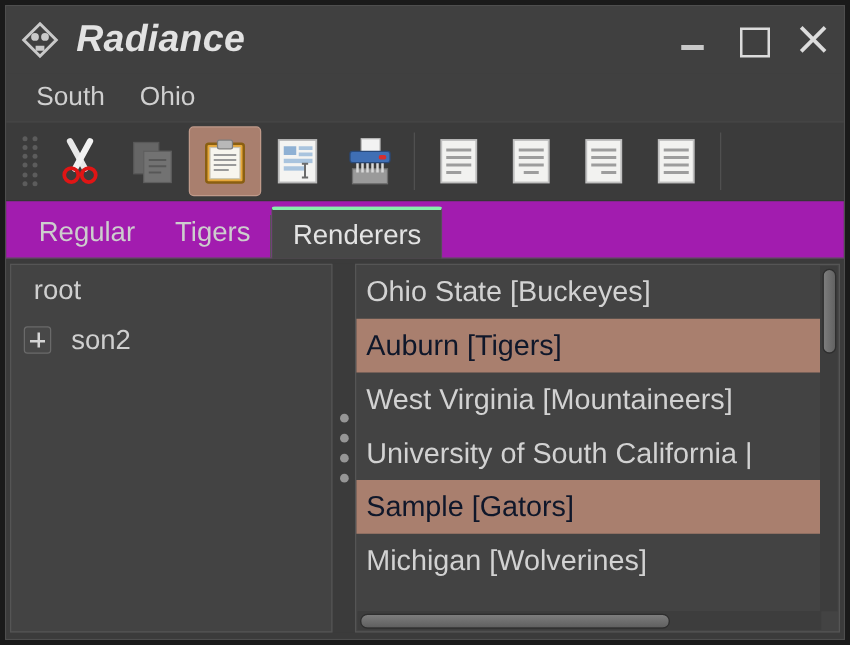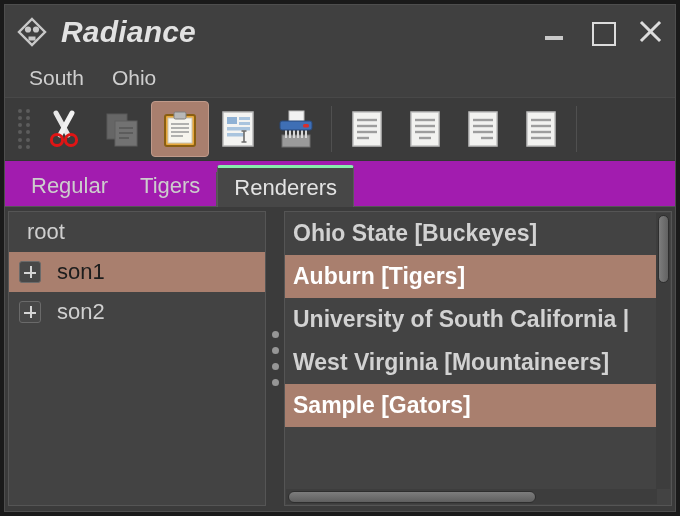--- a/index.html
+++ b/index.html
@@ -136,21 +136,21 @@
     position: relative; overflow: hidden;
   }
   .tree-pane { width: 258px; flex: none; }
   .splitter {
     width: 18px; flex: none;
     display: flex; align-items: center; justify-content: center;
     flex-direction: column; gap: 9px;
     cursor: col-resize; background: #3b3b3b;
   }
   .splitter i { width: 7px; height: 7px; border-radius: 50%; background: #969696; }
-  .list-pane { flex: 1; min-width: 0; font-weight: bold; }
+  .list-pane { flex: 1; min-width: 0; }
 
   
   .tree-row {
     height: 40px; display: flex; align-items: center;
     padding-left: 10px; cursor: default;
   }
   .tree-row.root { padding-left: 18px; }
   .tree-row.selected { background: #a97f6e; }
   .tree-row.selected .tree-label { color: #1d1d1d; }
   .expander {
@@ -166,21 +166,21 @@
   .tree-label { font-size: 22px; color: #cfcfcf; white-space: nowrap; }
 
   
   .list-scroll { position: absolute; inset: 0 14px 16px 0; overflow: hidden; }
   .list-row {
     height: 43px; display: flex; align-items: center;
     padding-left: 8px; cursor: default; white-space: nowrap;
   }
   .list-row.selected { background: #a97f6e; }
   .list-label { font-size: 23px; color: #d2d2d2; }
-  .list-row.selected .list-label { color: #ffffff; }
+  .list-row.selected .list-label { color: #0f172a; }
 
   
   .vscroll {
     position: absolute; right: 1px; top: 1px; bottom: 16px; width: 14px;
     background: #3d3d3d;
   }
   .vthumb {
     position: absolute; left: 2px; right: 1px; top: 2px; height: 68px;
     background: linear-gradient(to right, #7d7d7d, #626262);
     border: 1px solid #2e2e2e; border-radius: 7px;
@@ -361,24 +361,20 @@
     <div class="tab-sep"></div>
     <div class="tab active">Renderers</div>
   </div>
 
   <div class="content">
 
     <div class="pane tree-pane">
       <div class="tree-row root">
         <span class="tree-label">root</span>
       </div>
-      <div class="tree-row selected">
-        <span class="expander"></span>
-        <span class="tree-label">son1</span>
-      </div>
       <div class="tree-row">
         <span class="expander"></span>
         <span class="tree-label">son2</span>
       </div>
     </div>
 
     <div class="splitter">
       <i></i>
         <i></i>
         <i></i>
@@ -387,27 +383,30 @@
 
     <div class="pane list-pane">
       <div class="list-scroll">
         <div class="list-row">
           <span class="list-label">Ohio State [Buckeyes]</span>
         </div>
         <div class="list-row selected">
           <span class="list-label">Auburn [Tigers]</span>
         </div>
         <div class="list-row">
+          <span class="list-label">West Virginia [Mountaineers]</span>
+        </div>
+        <div class="list-row">
           <span class="list-label">University of South California |</span>
-        </div>
-        <div class="list-row">
-          <span class="list-label">West Virginia [Mountaineers]</span>
         </div>
         <div class="list-row selected">
           <span class="list-label">Sample [Gators]</span>
+        </div>
+        <div class="list-row">
+          <span class="list-label">Michigan [Wolverines]</span>
         </div>
       </div>
 
       <div class="vscroll">
         <div class="vthumb"></div>
       </div>
       <div class="hscroll">
         <div class="hthumb"></div>
       </div>
     </div>

